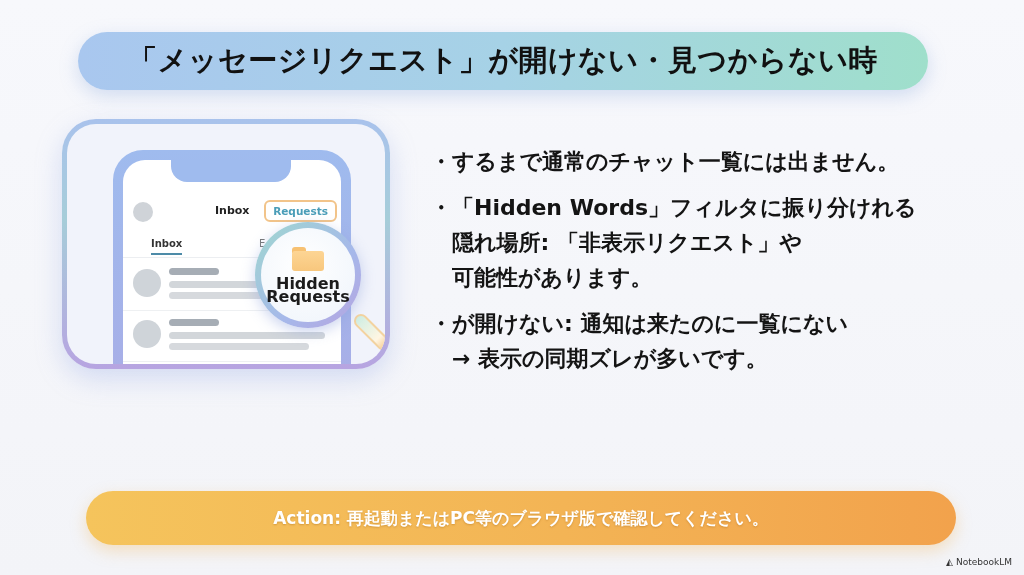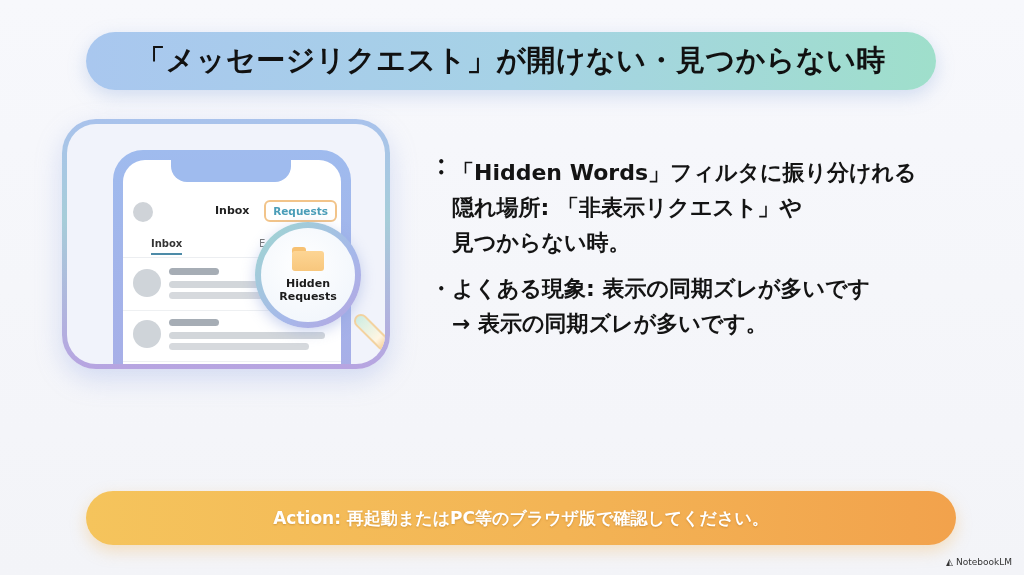--- a/index.html
+++ b/index.html
@@ -4,21 +4,21 @@
   <style>
     * { box-sizing: border-box; margin: 0; padding: 0; }
     html, body { width: 1024px; height: 575px; overflow: hidden; }
     body {
       background: linear-gradient(180deg, #f7f8fc 0%, #f3f4f8 100%);
       font-family: "DejaVu Sans", "Liberation Sans", sans-serif;
       position: relative;
       color: #151515;
     }
     .title-banner {
-      position: absolute; left: 86px; top: 32px; width: 850px; height: 58px;
+      position: absolute; left: 78px; top: 32px; width: 850px; height: 58px;
       border-radius: 29px;
       background: linear-gradient(90deg, #a9c7ef 0%, #a6d2e6 50%, #9fdfcb 100%);
       box-shadow: 0 6px 18px rgba(140,170,220,0.35);
       display: flex; align-items: center; justify-content: center;
     }
     .title-text {
       font-size: 29px; font-weight: bold; color: #111; letter-spacing: 0.5px;
       white-space: nowrap;
     }
     
@@ -101,21 +101,21 @@
     }
     .folder .tab {
       position: absolute; left: 0; top: 0; width: 14px; height: 6px;
       background: #f7c172; border-radius: 3px 3px 0 0;
     }
     .folder .body {
       position: absolute; left: 0; top: 4px; width: 32px; height: 20px;
       background: linear-gradient(180deg, #fdd594 0%, #f8c77d 100%); border-radius: 3px;
     }
     .mag-label {
-      font-size: 11px; font-weight: bold; color: #1c1c1c; text-align: center; line-height: 13px;
+      font-size: 16px; font-weight: bold; color: #1c1c1c; text-align: center; line-height: 13px;
     }
     .mag-handle {
       position: absolute; left: 282px; top: 192px; width: 14px; height: 46px;
       border-radius: 7px;
       background: linear-gradient(180deg, #cfeee3 0%, #fff6e2 70%, #f7c98a 100%);
       border: 2px solid #f3d3a0;
       transform: rotate(-45deg); transform-origin: top center;
       z-index: 2;
     }
     
@@ -206,30 +206,31 @@
     <div class="mag-label">
       <div>Hidden</div>
       <div>Requests</div>
     </div>
   </div>
 </div>
 
 <div class="bullets">
   <div class="bullet">
     <span class="bullet-dot">・</span>
+    <span class="bullet-line">するまで通常のチャット一覧には出ません。</span>
   </div>
   <div class="bullet">
     <span class="bullet-dot">・</span>
     <span class="bullet-line">「Hidden Words」フィルタに振り分けれる</span>
     <span class="bullet-line">隠れ場所: 「非表示リクエスト」や</span>
-    <span class="bullet-line">見つからない時。</span>
+    <span class="bullet-line">可能性があります。</span>
   </div>
   <div class="bullet">
     <span class="bullet-dot">・</span>
-    <span class="bullet-line">よくある現象: 表示の同期ズレが多いです</span>
+    <span class="bullet-line">が開けない: 通知は来たのに一覧にない</span>
     <span class="bullet-line">→ 表示の同期ズレが多いです。</span>
   </div>
 </div>
 
 <div class="action-banner">
   <span class="action-text">Action: 再起動またはPC等のブラウザ版で確認してください。</span>
 </div>
 
 <div class="watermark">
   <span class="wm-icon">◭</span>

